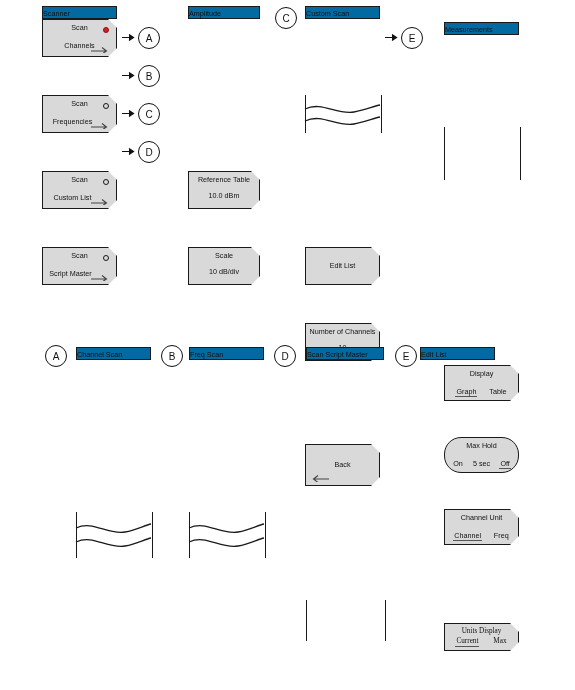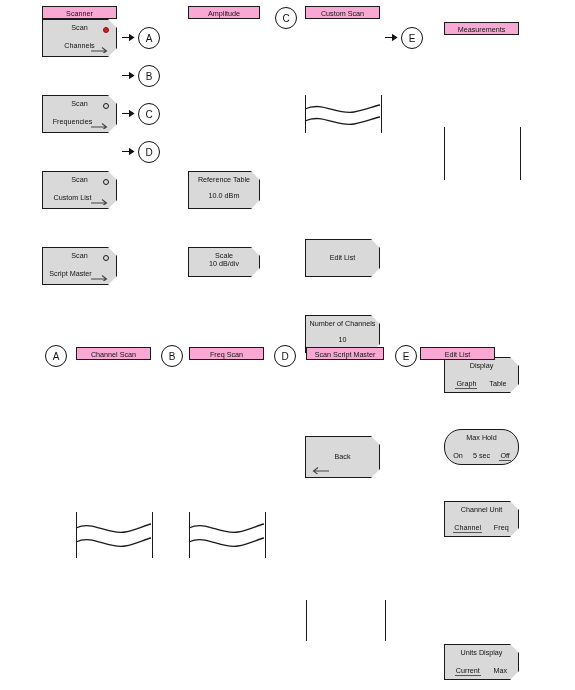--- a/index.html
+++ b/index.html
@@ -1,21 +1,21 @@
 <!DOCTYPE html>
 <html><head>
 <meta charset="utf-8">
 <style>
   html,body{margin:0;padding:0;background:#ffffff;}
   body{width:575px;height:690px;position:relative;font-family:"Liberation Sans",sans-serif;overflow:hidden;}
 
   .panel{position:absolute;}
   .ptitle{
-    background:#f9a8d4;border:1.2px solid #1a1a1a;
-    font-size:7.2px;text-align:center;color:#111;
+    background:#0369a1;border:1.2px solid #1a1a1a;
+    font-size:7.2px;text-align:left;color:#111;
     height:13px;line-height:13px;box-sizing:border-box;
   }
   
   .key{
     position:relative;background:#d9d9d9;
     border:1.3px solid #1a1a1a;box-sizing:border-box;
     -webkit-clip-path:polygon(0 0, calc(100% - 9px) 0, 100% 9px, 100% calc(100% - 9px), calc(100% - 9px) 100%, 0 100%);
     clip-path:polygon(0 0, calc(100% - 9px) 0, 100% 9px, 100% calc(100% - 9px), calc(100% - 9px) 100%, 0 100%);
     display:flex;flex-direction:column;align-items:center;justify-content:center;
     font-size:7.2px;color:#111;text-align:center;line-height:1.28;
@@ -113,21 +113,21 @@
   </svg>
 <div class="circ" style="left:138px;top:141px;">D</div>
 
 <div class="panel" style="left:188px;top:6px;width:72px;">
   <div class="ptitle">Amplitude</div>
 </div>
 <div class="key" style="left:188px;top:19px;width:72px;height:38px;">
   <span class="klabel">Reference Table</span>
   <span class="kval" style="bottom:8px;">10.0 dBm</span>
 </div>
-<div class="key" style="left:188px;top:57px;width:72px;height:30px;">
+<div class="key" style="left:188px;top:57px;width:72px;height:38px;">
   <span class="klabel">Scale</span>
   <span class="kval" style="bottom:8px;">10 dB/div</span>
 </div>
 
 <div class="circ" style="left:275px;top:7px;">C</div>
 
 <div class="panel" style="left:305px;top:6px;width:75px;">
   <div class="ptitle">Custom Scan</div>
 </div>
 <div class="key" style="left:305px;top:19px;width:75px;height:38px;">
@@ -173,21 +173,21 @@
   </div>
 </div>
 <div class="key" style="left:444px;top:91px;width:75px;height:36px;">
   <span class="klabel">Channel Unit</span>
   <div class="optrow" style="padding:0 3px;">
     <span class="opt sel">Channel</span>
     <span class="opt">Freq</span>
   </div>
 </div>
 <div class="blank" style="left:444px;top:127px;width:75px;height:53px;"></div>
-<div class="key" style="left:444px;top:198px;width:75px;height:36px;">
+<div class="key" style="left:444px;top:169px;width:75px;height:28px;font-family:Liberation Serif, serif;">
   <span class="klabel">Units Display</span>
   <div class="optrow" style="padding:0 4px;">
     <span class="opt sel">Current</span>
     <span class="opt">Max</span>
   </div>
 </div>
 
 <div class="circ" style="left:45px;top:345px;">A</div>
 <div class="panel" style="left:76px;top:347px;width:75px;">
   <div class="ptitle">Channel Scan</div>

